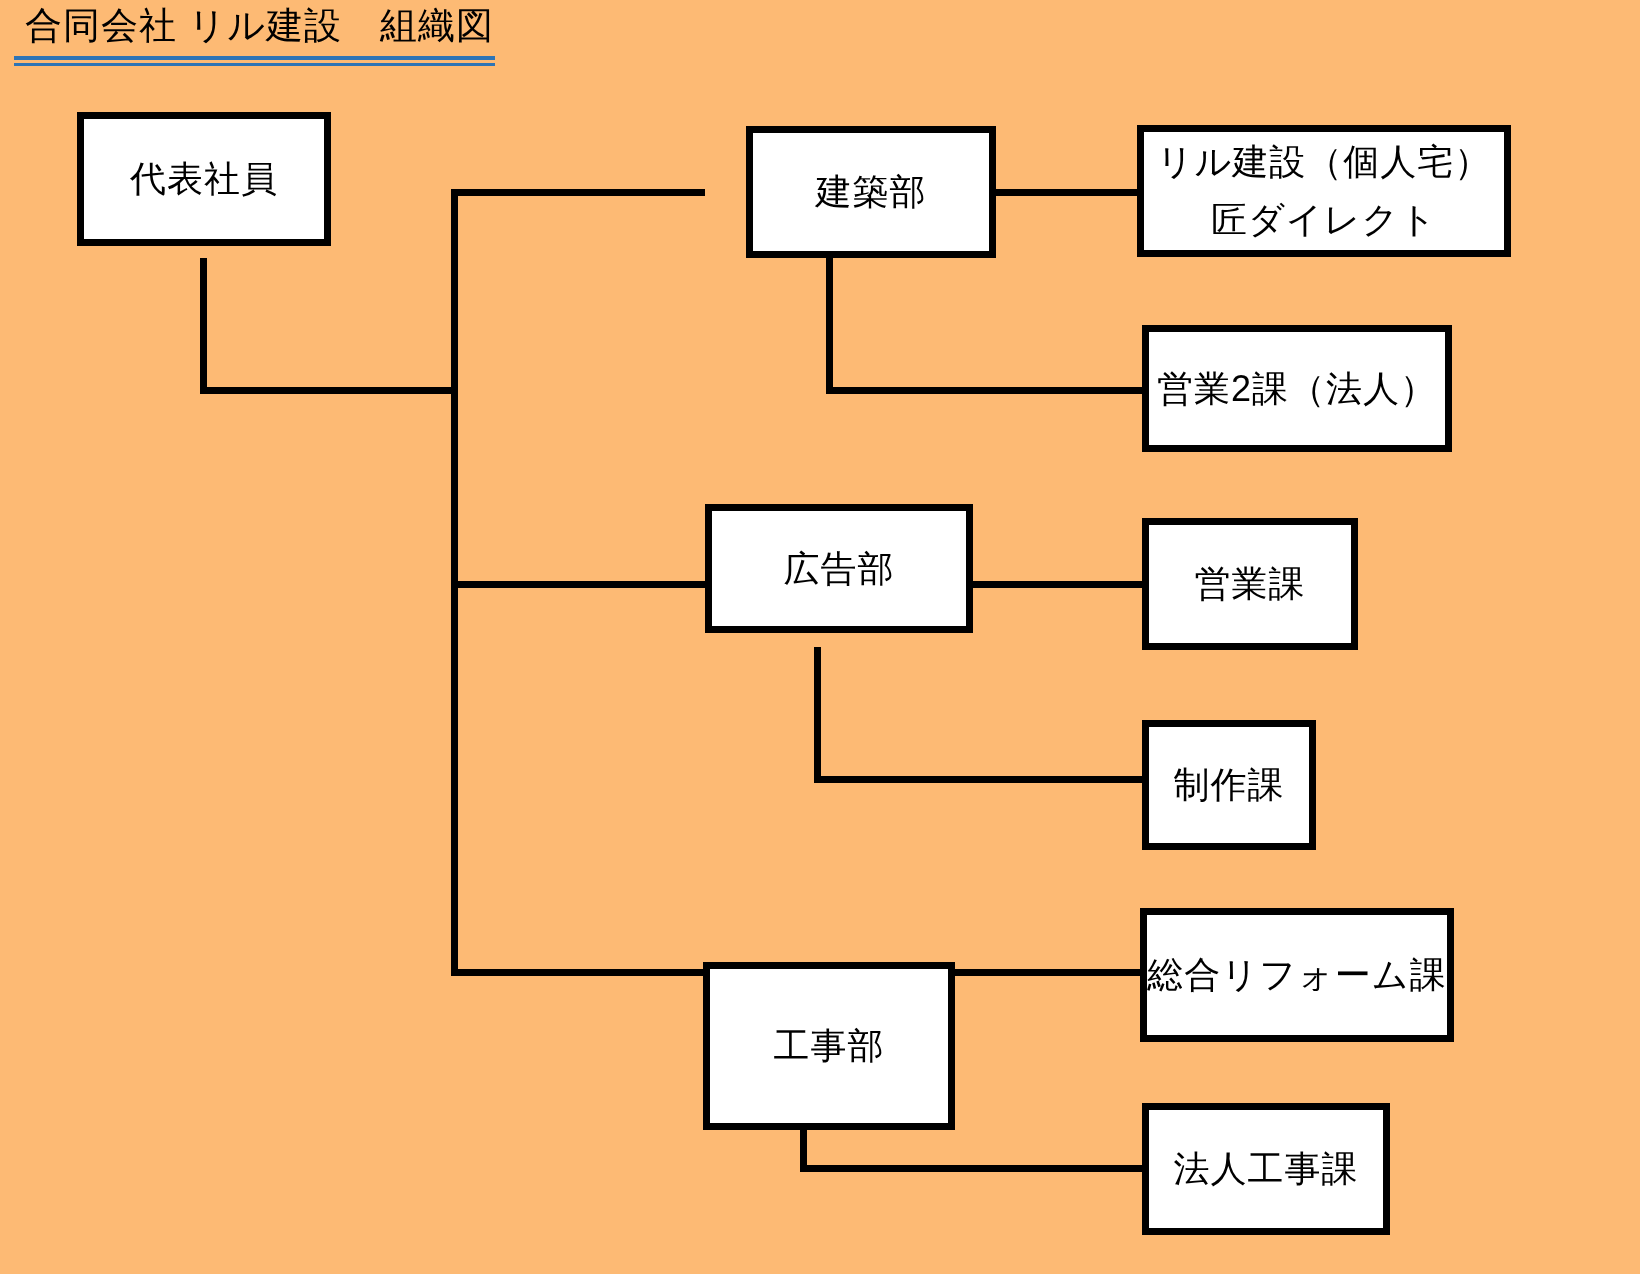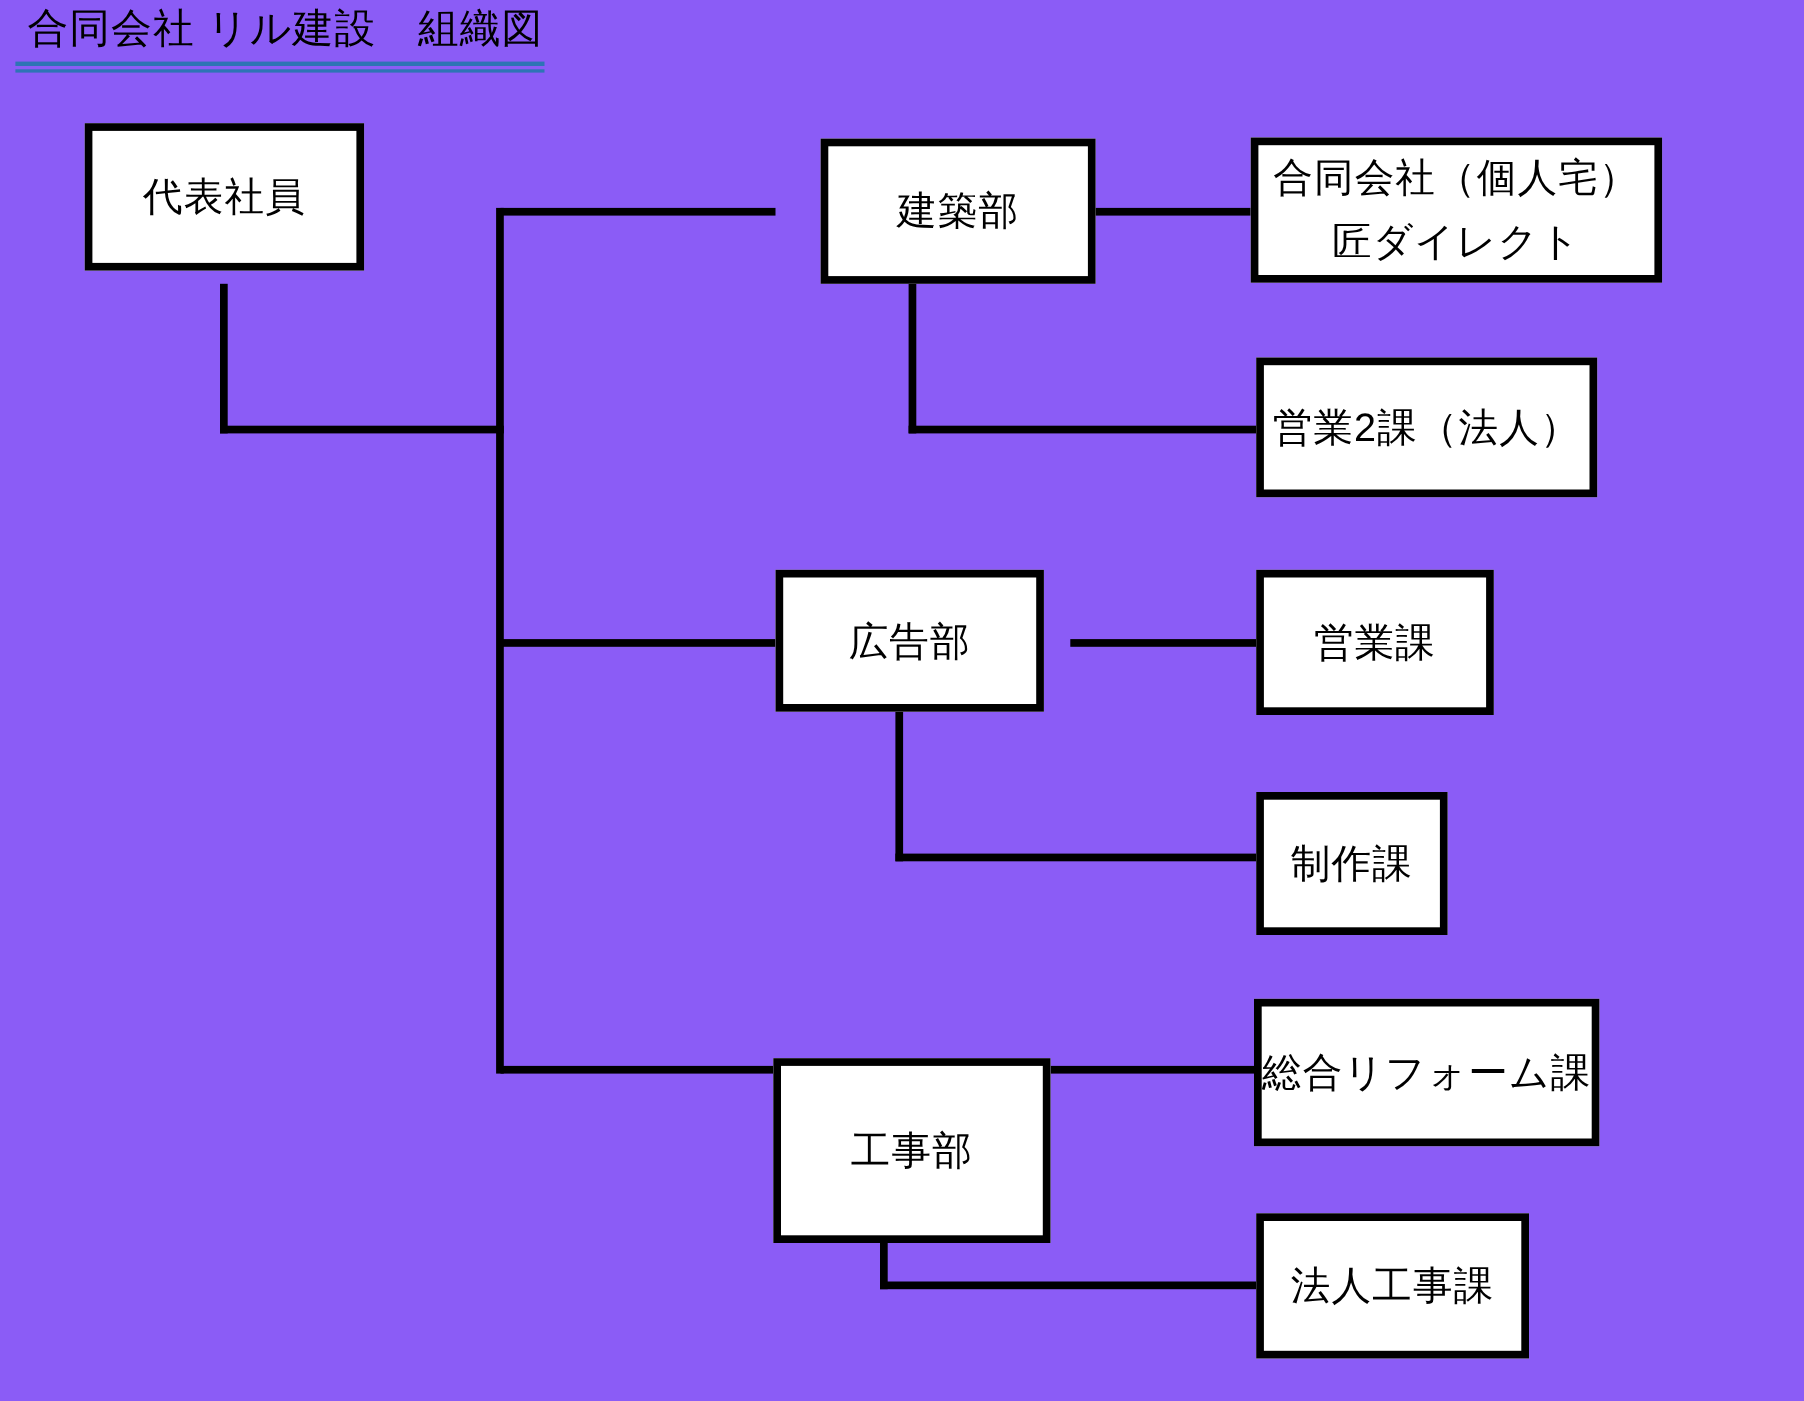--- a/index.html
+++ b/index.html
@@ -5,21 +5,21 @@
   html, body {
     margin: 0;
     padding: 0;
     background: #ffffff;
     font-family: "Liberation Sans", "DejaVu Sans", sans-serif;
   }
   #canvas {
     position: relative;
     width: 1640px;
     height: 1274px;
-    background: #8b5cf6;
+    background: #fdba74;
     overflow: hidden;
   }
   .title {
     position: absolute;
     left: 25px;
     top: 4px;
     font-size: 37px;
     line-height: 44px;
     color: #000000;
     white-space: nowrap;
@@ -89,29 +89,29 @@
 
   <div class="box" style="left:77px;top:112px;width:254px;height:134px">
     <span class="box-line">代表社員</span>
   </div>
 
   <div class="box" style="left:746px;top:126px;width:250px;height:132px">
     <span class="box-line">建築部</span>
   </div>
 
   <div class="box" style="left:1137px;top:125px;width:374px;height:132px">
-    <span class="box-line">合同会社（個人宅）</span>
+    <span class="box-line">リル建設（個人宅）</span>
     <span class="box-line">匠ダイレクト</span>
   </div>
 
   <div class="box" style="left:1142px;top:325px;width:310px;height:127px">
     <span class="box-line">営業2課（法人）</span>
   </div>
 
-  <div class="box" style="left:705px;top:518px;width:244px;height:129px">
+  <div class="box" style="left:705px;top:504px;width:268px;height:129px">
     <span class="box-line">広告部</span>
   </div>
 
   <div class="box" style="left:1142px;top:518px;width:216px;height:132px">
     <span class="box-line">営業課</span>
   </div>
 
   <div class="box" style="left:1142px;top:720px;width:174px;height:130px">
     <span class="box-line">制作課</span>
   </div>

